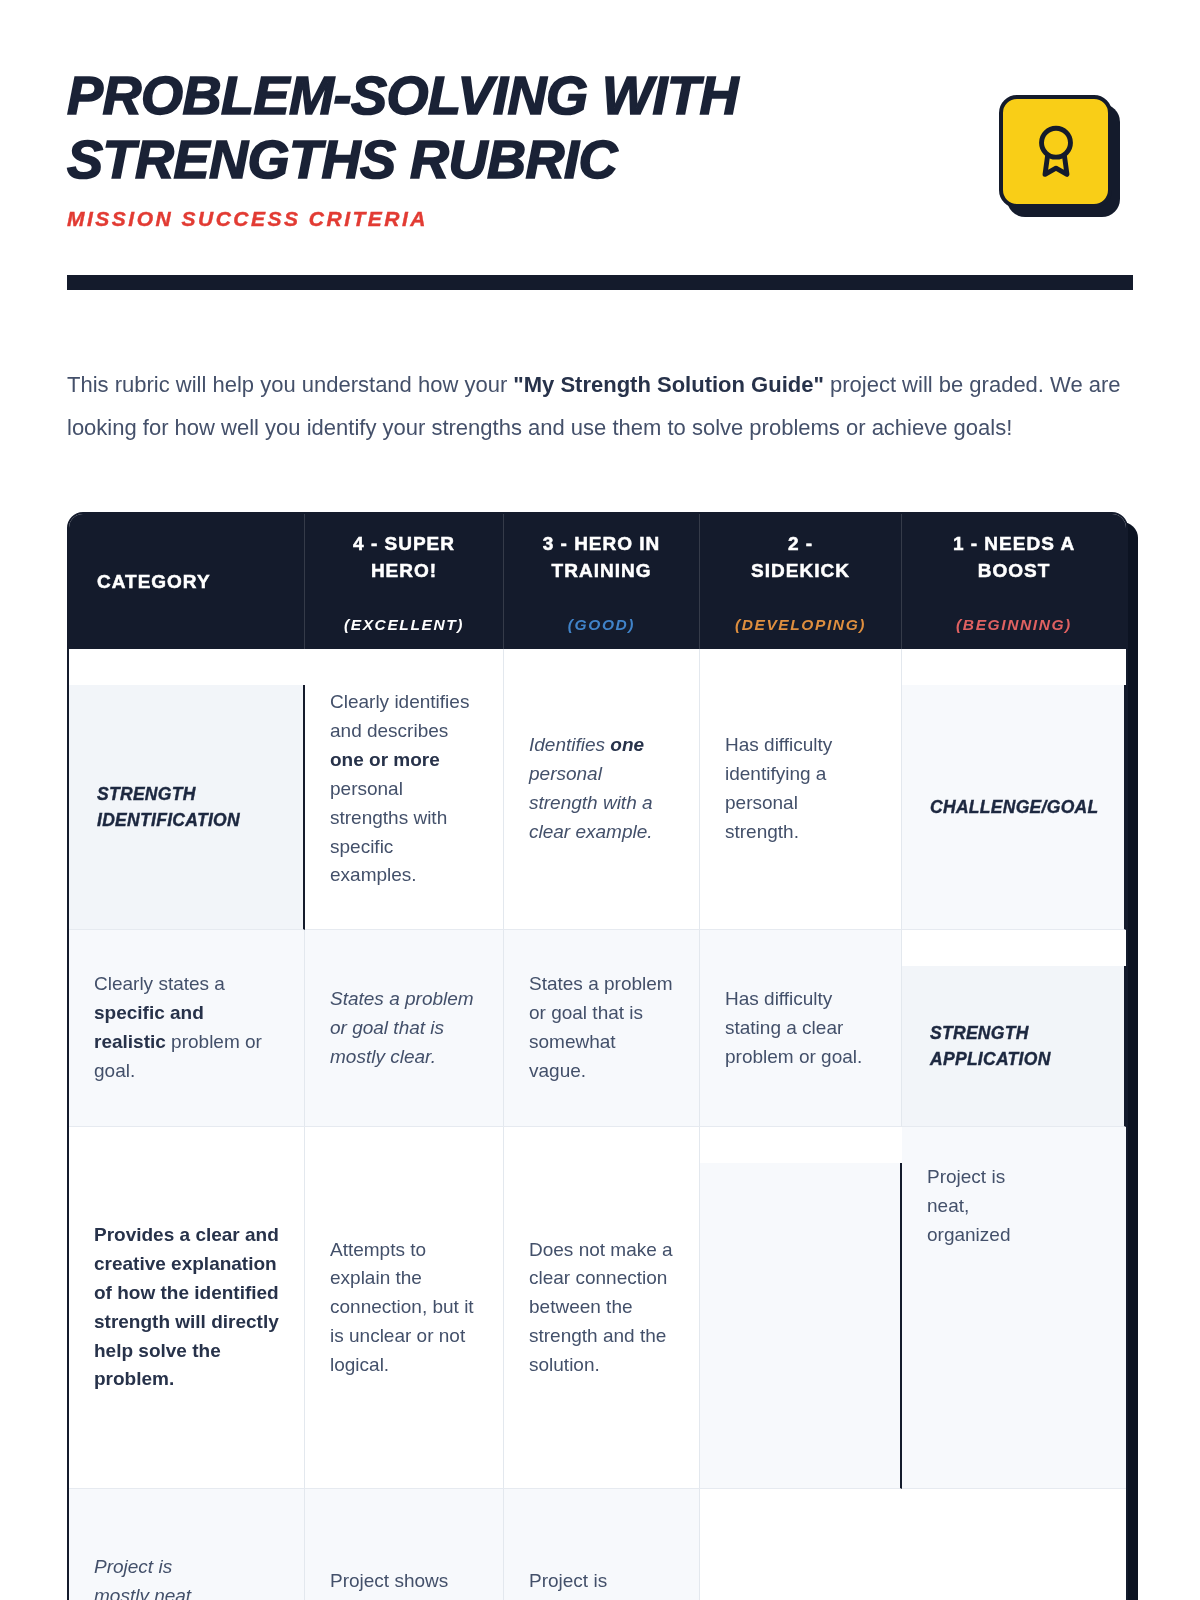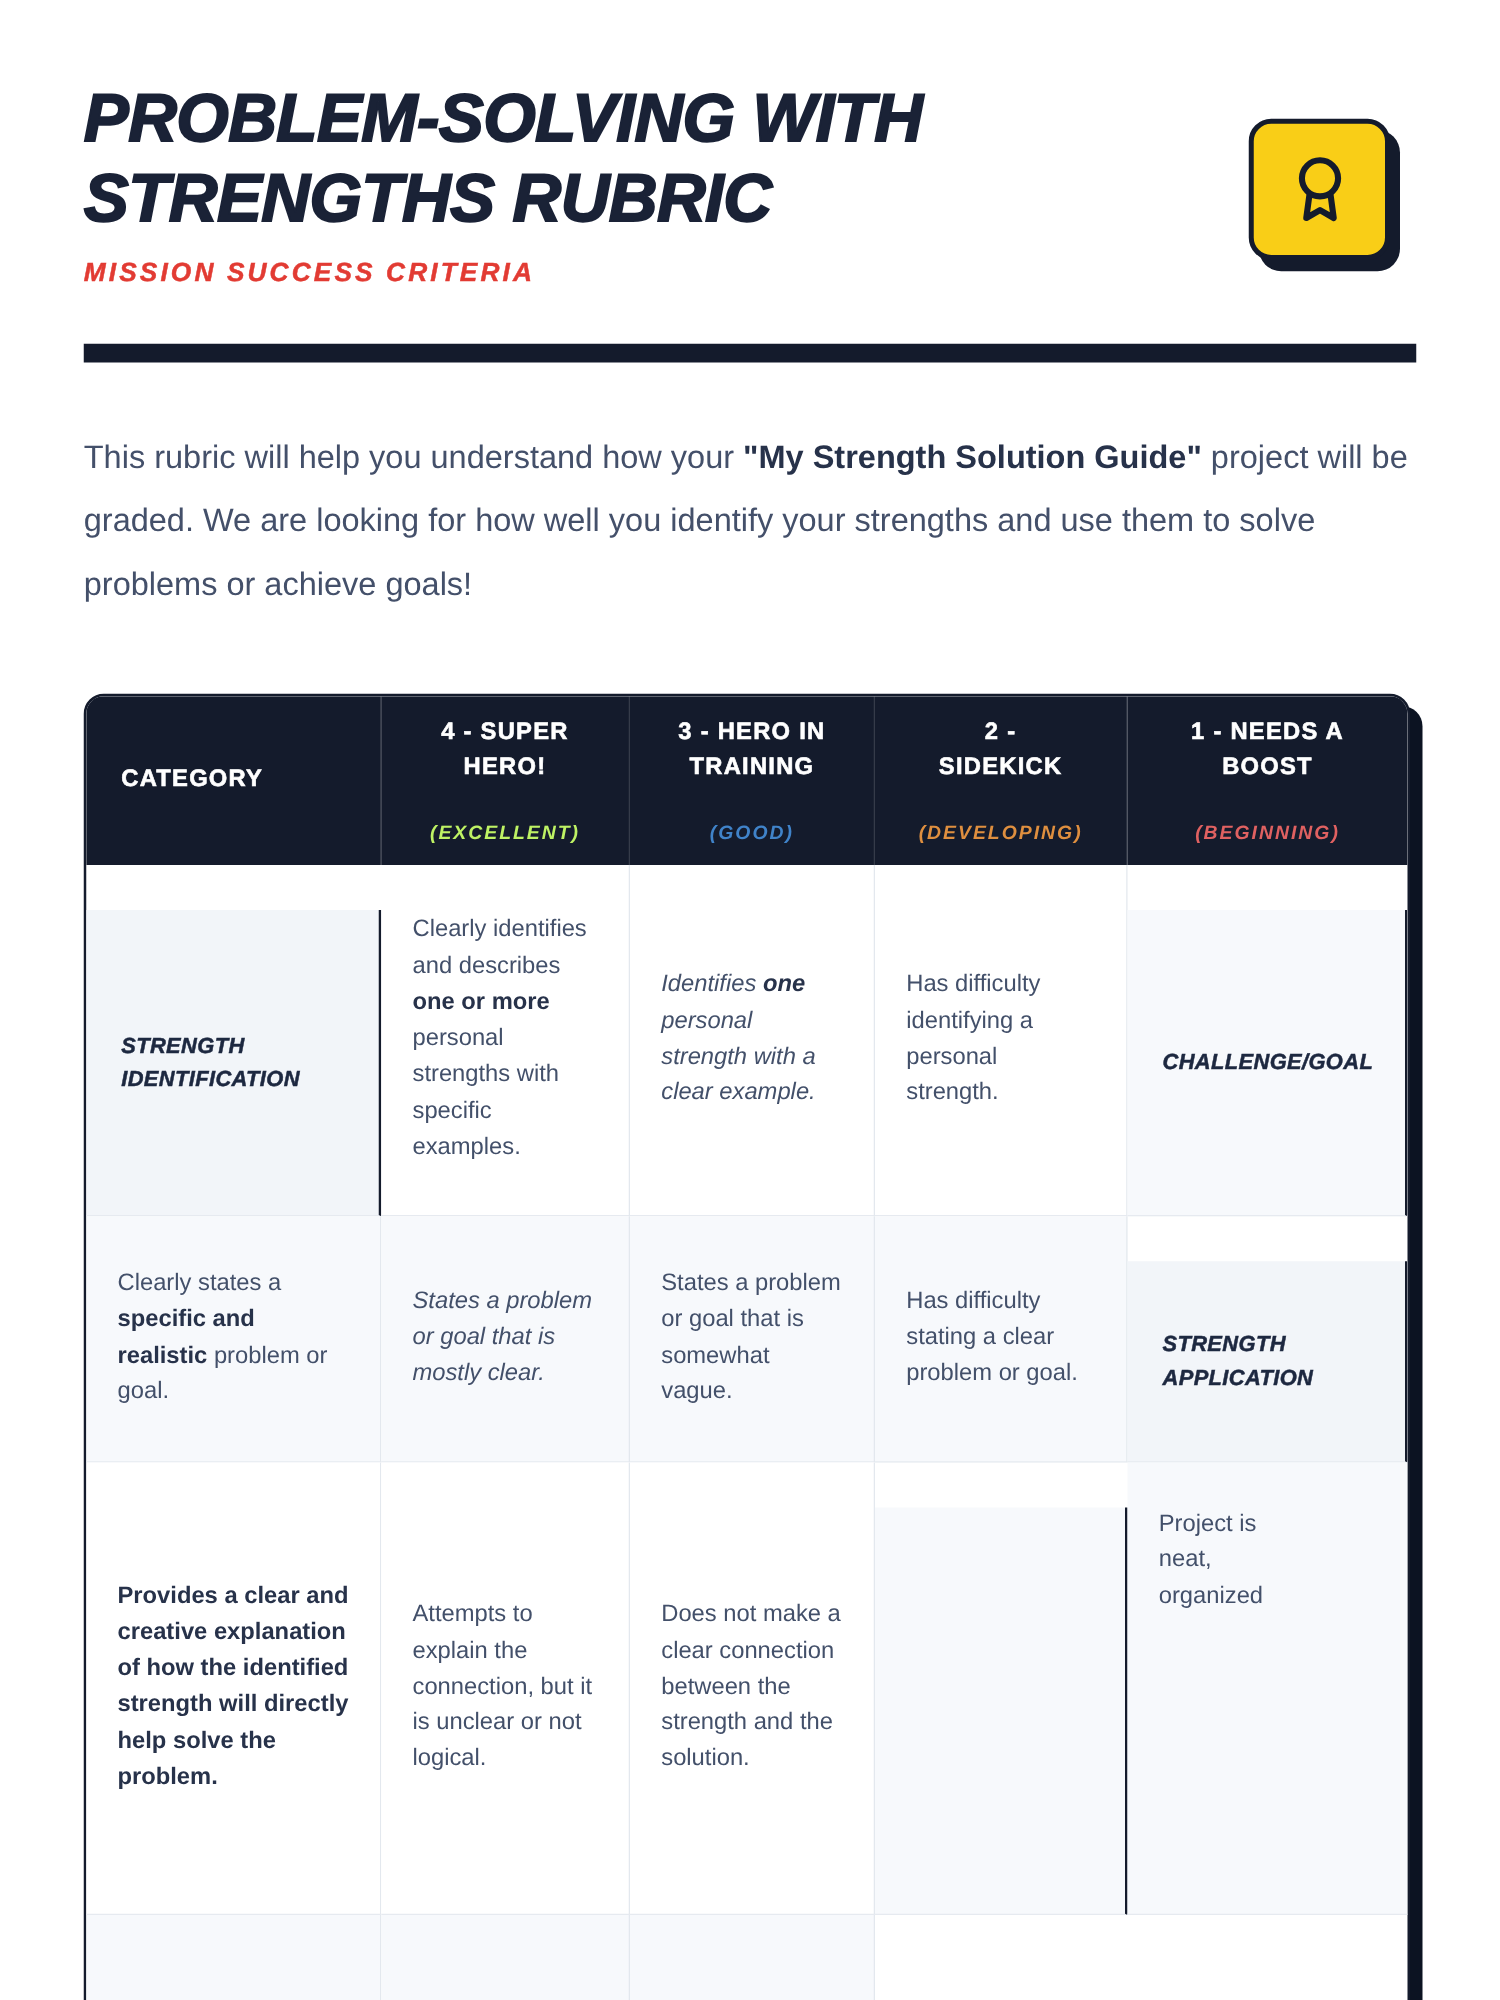--- a/index.html
+++ b/index.html
@@ -45,22 +45,22 @@
   .badge svg { width:56px; height:56px; }
 
   .divider {
     margin-top:44px;
     height:15px;
     width:100%;
   }
 
   
   .intro {
-    margin-top:50px;
-    font-size:26px;
+    margin-top:74px;
+    font-size:22px;
     line-height:1.95;
     color:#44506a;
     max-width:1066px;
   }
   .run-b { font-weight:700; color:#27324a; }
 
   
   .table-wrap {
     margin-top:62px;
     width:1061px;
@@ -154,21 +154,21 @@
   <p class="intro"><span>This rubric will help you understand how your </span><span class="run-b">"My Strength Solution Guide"</span><span> project will be graded. We are looking for how well you identify your strengths and use them to solve problems or achieve goals!</span></p>
 
   <div class="table-wrap">
     <div class="grid">
 
       <div class="th th--cat">
         <div class="th-label">CATEGORY</div>
       </div>
       <div class="th">
         <div class="th-label">4 - SUPER<br>HERO!</div>
-        <div class="th-sub" style="color: #bef264;">(EXCELLENT)</div>
+        <div class="th-sub" style="color: #ffffff;">(EXCELLENT)</div>
       </div>
       <div class="th">
         <div class="th-label">3 - HERO IN<br>TRAINING</div>
         <div class="th-sub" style="color: rgb(64, 131, 201);">(GOOD)</div>
       </div>
       <div class="th">
         <div class="th-label">2 -<br>SIDEKICK</div>
         <div class="th-sub" style="color: rgb(223, 143, 63);">(DEVELOPING)</div>
       </div>
       <div class="th">

